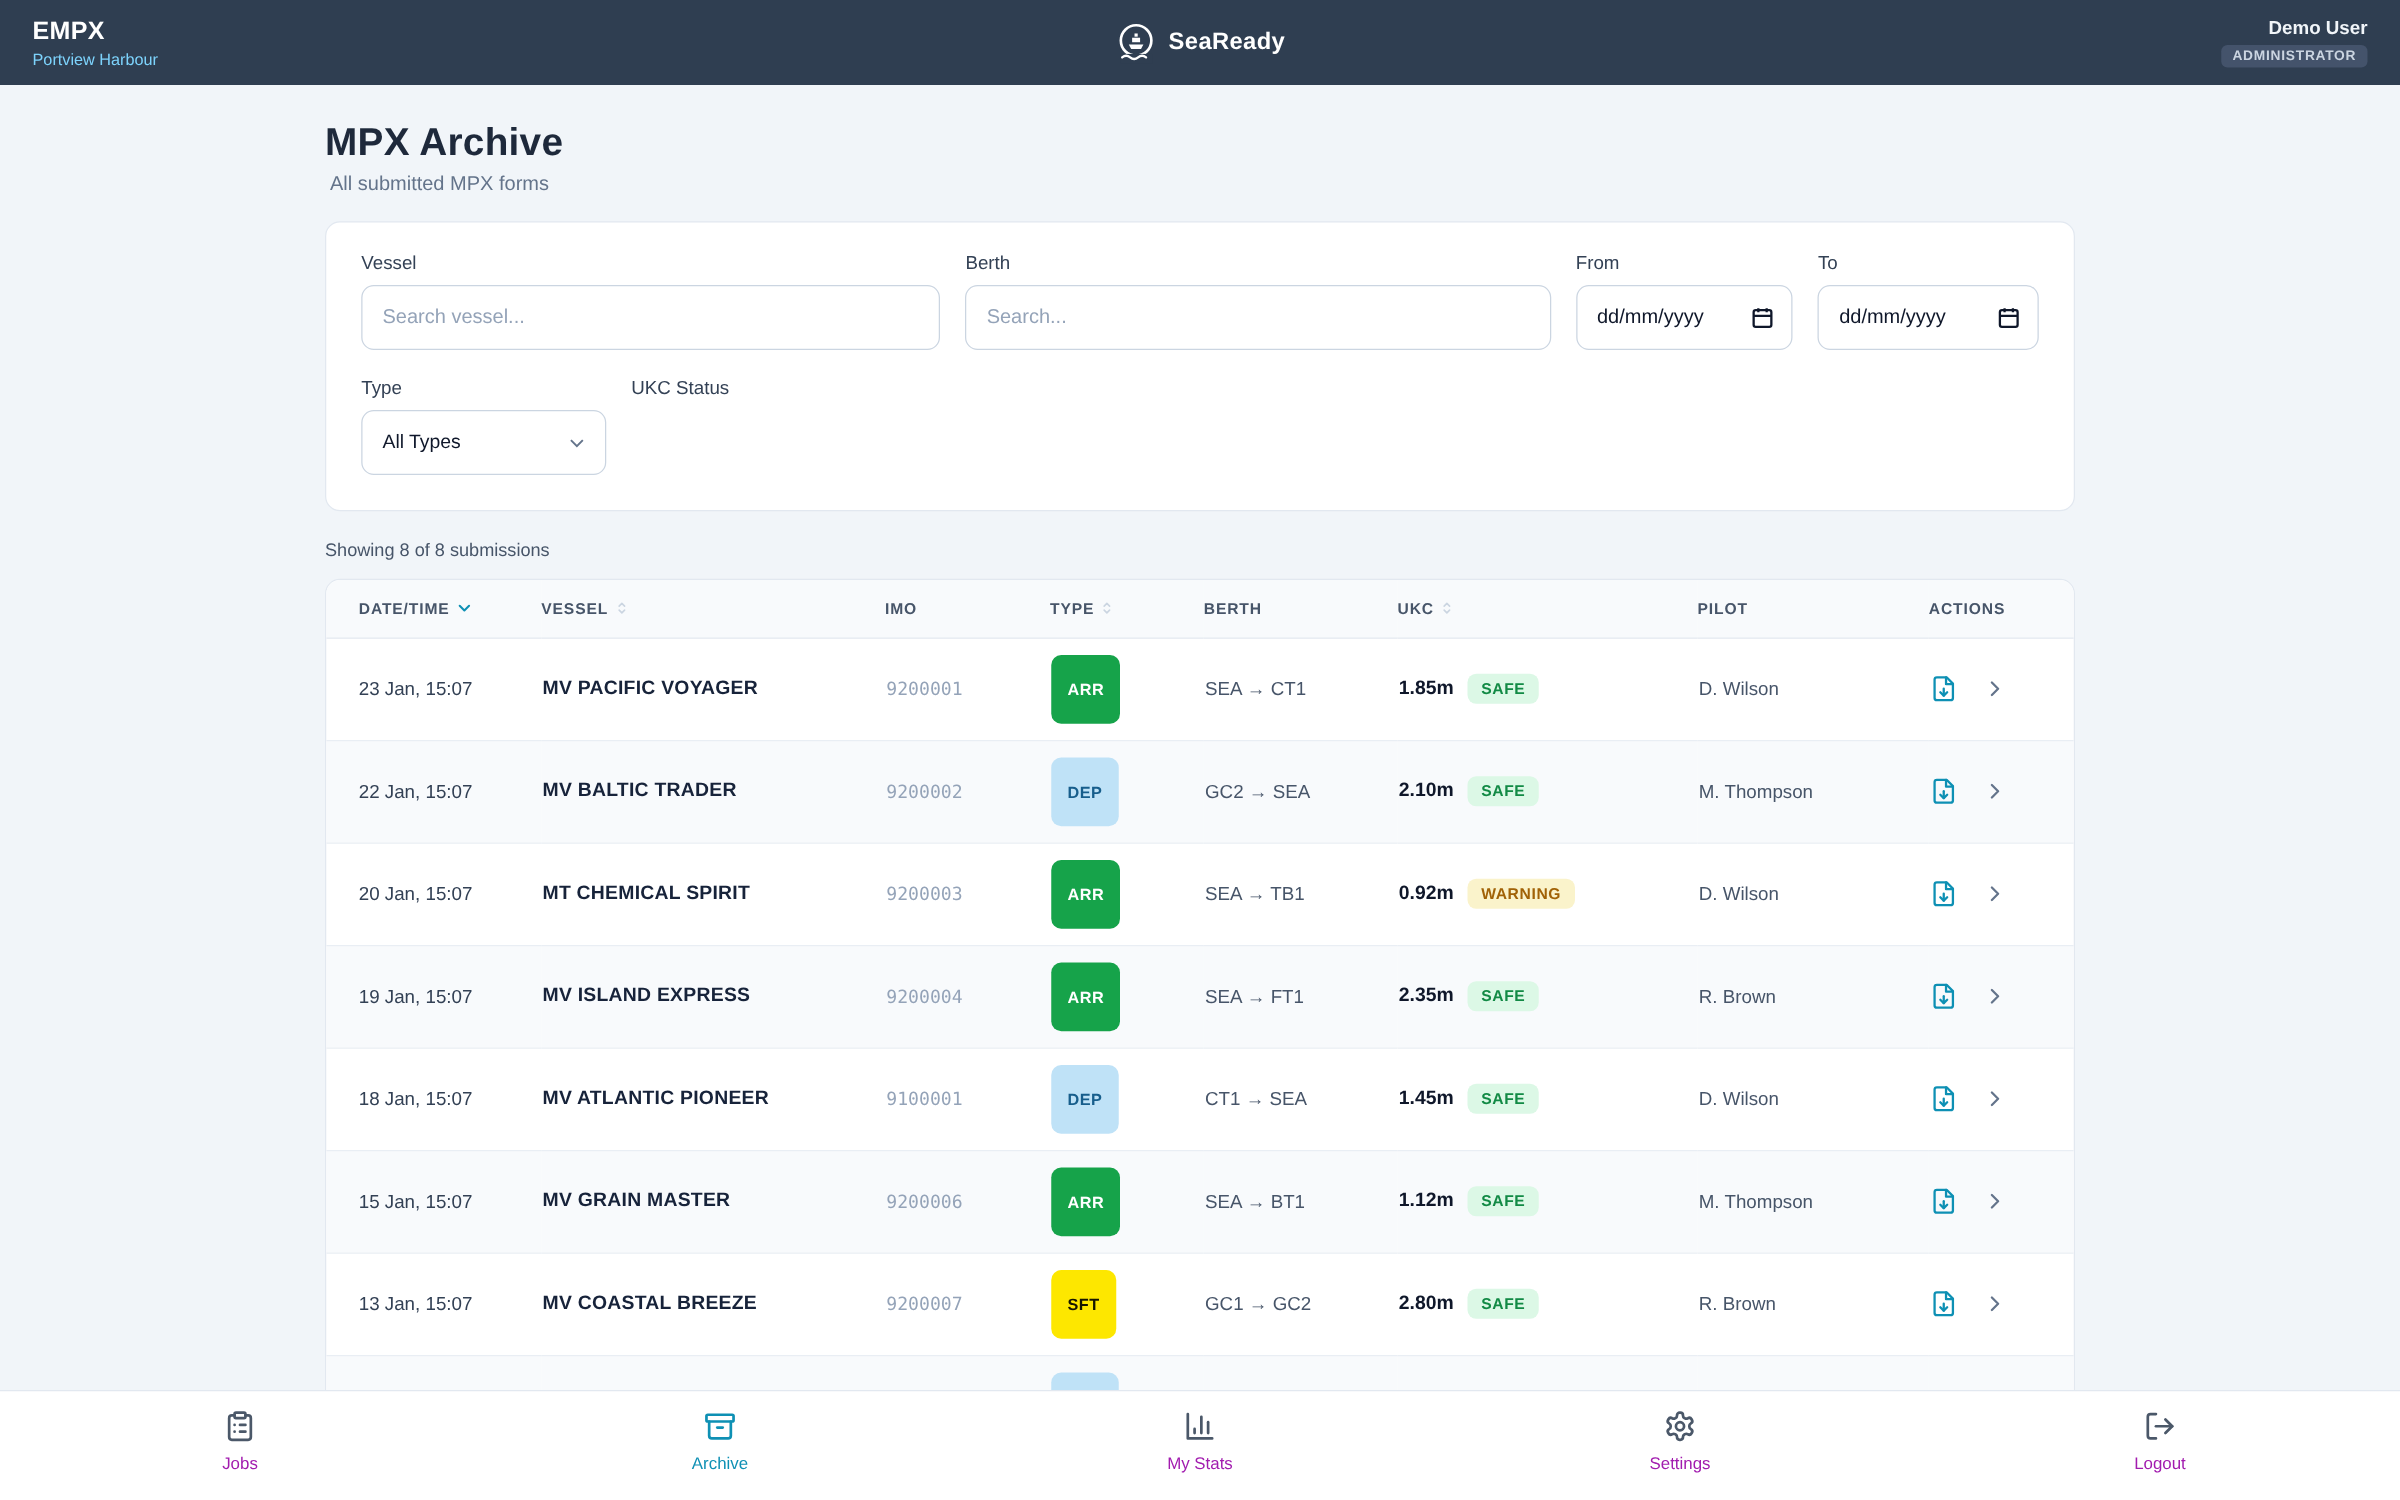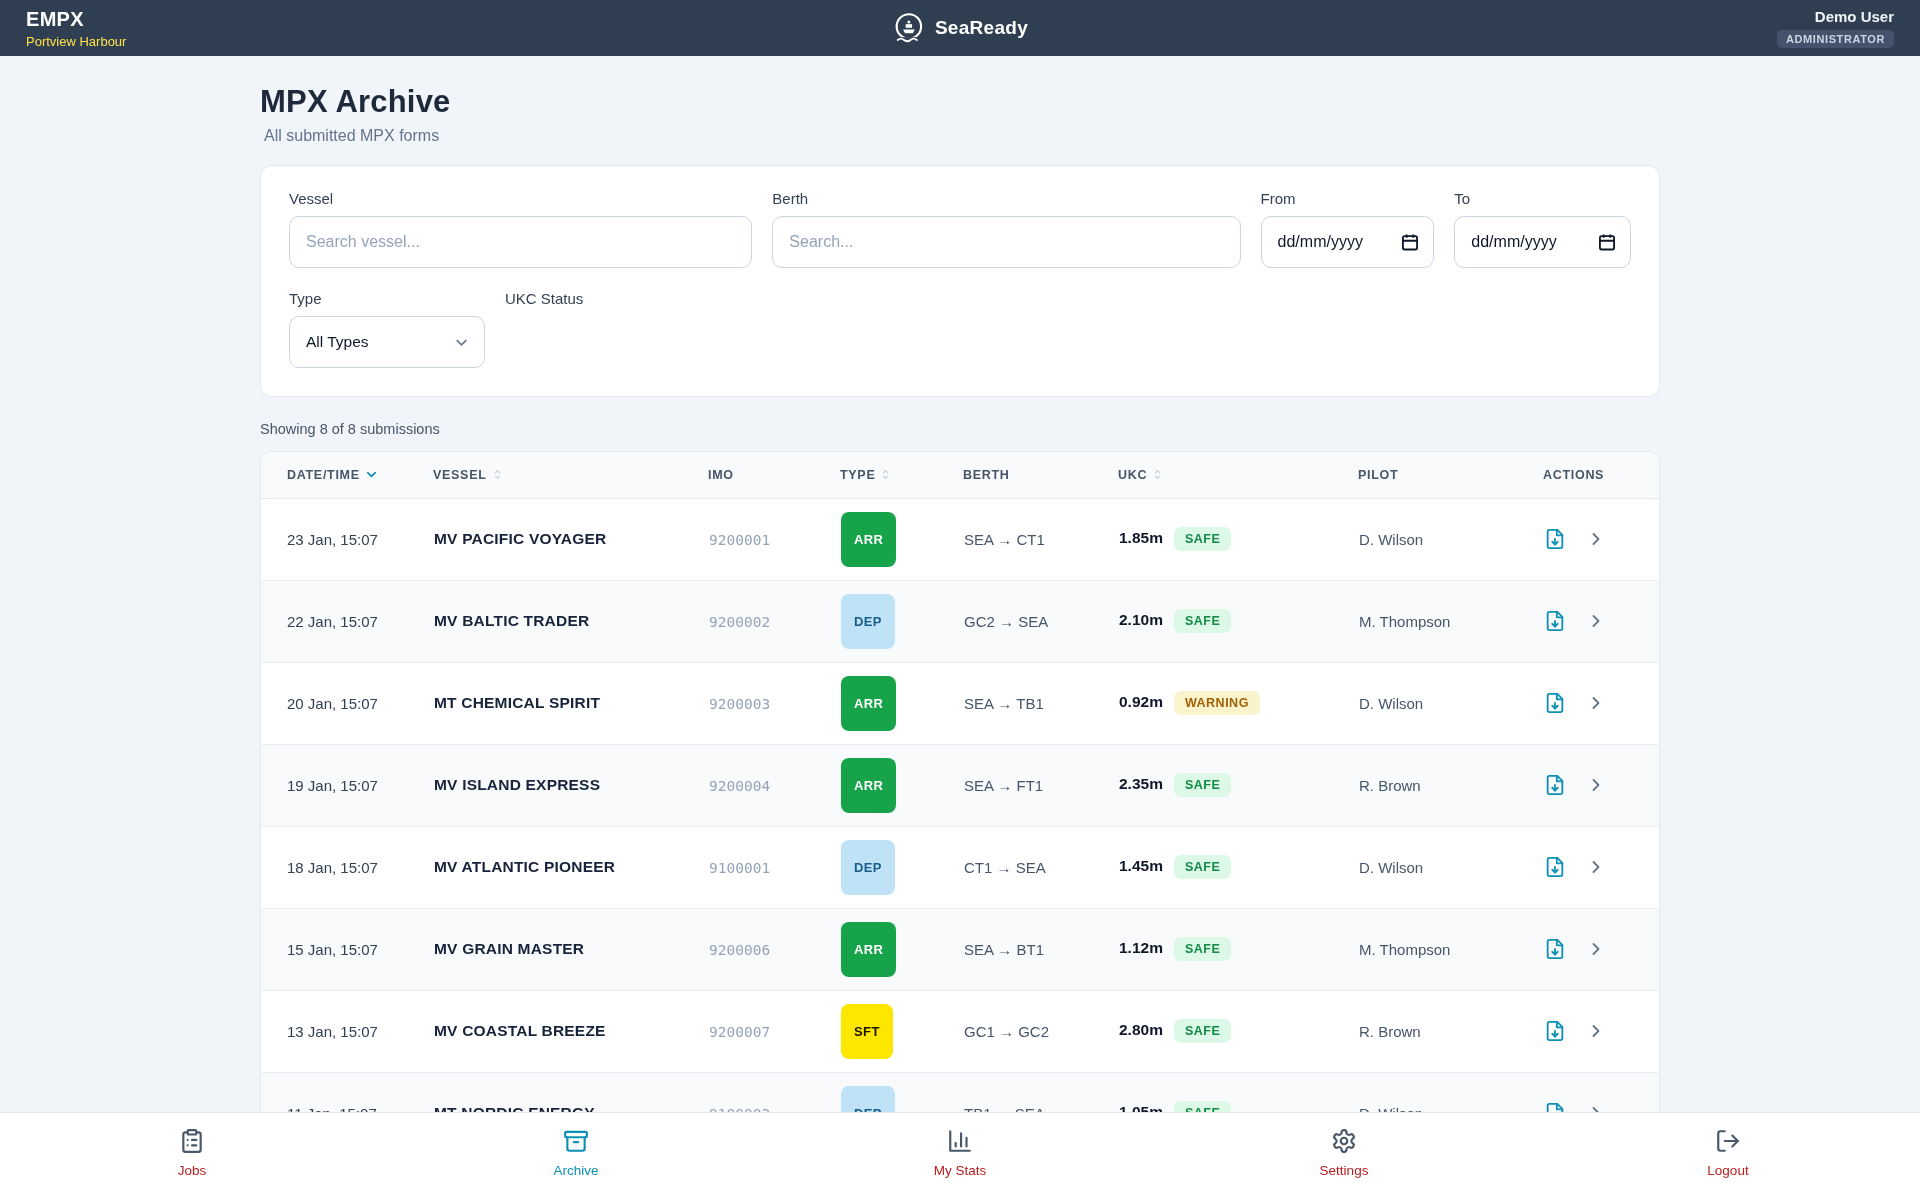--- a/index.html
+++ b/index.html
@@ -7,27 +7,27 @@
   body {
     width:1920px; height:1200px; overflow:hidden;
     background: var(--c-page_bg, #f1f5f9);
     font-family: "Liberation Sans", sans-serif;
     color:#334155;
   }
   svg { display:block; }
 
   
   .app-header {
-    position:relative; height:56px;
+    position:relative; height:68px;
     background: var(--c-header_bg, #2f3e51);
     display:flex; align-items:center; justify-content:space-between;
     padding:0 26px;
   }
   .brand .app-name { color:#ffffff; font-size:20px; font-weight:700; letter-spacing:.3px; }
-  .brand .app-sub { color:#fde047; font-size:13px; margin-top:3px; }
+  .brand .app-sub { color:#7dd3fc; font-size:13px; margin-top:3px; }
   .logo {
     position:absolute; left:50%; top:50%; transform:translate(-50%,-50%);
     display:flex; align-items:center; gap:9px; color:#ffffff;
     font-size:19px; font-weight:700; letter-spacing:.3px;justify-content:center;
   }
   .logo svg { width:34px; height:34px; }
   .user-block { text-align:right; }
   .user-name { color:#f1f5f9; font-size:15px; font-weight:600; }
   .role-badge {
     display:inline-block; margin-top:5px; background:#44536b; color:#cbd5e1;
@@ -112,21 +112,21 @@
 
   
   .bottom-nav {
     position:fixed; left:0; bottom:0; width:1920px; height:88px;
     background:#ffffff; border-top:1px solid #e2e8f0;
     display:flex; z-index:10;
   }
   .nav-item {
     flex:1; display:flex; flex-direction:column; align-items:center;
     padding-top:15px; gap:9px; cursor:pointer;
-    color:#b91c1c; font-size:13.5px;
+    color:#a21caf; font-size:13.5px;
   }
   .nav-item svg { width:26px; height:26px; stroke:#4b5869; }
   .nav-item.active { color:var(--c-accent,#0e90b4); }
   .nav-item.active svg { stroke:var(--c-accent,#0e90b4); }
 </style>
 </head>
 <body>
 
 <header class="app-header">
   <div class="brand">

